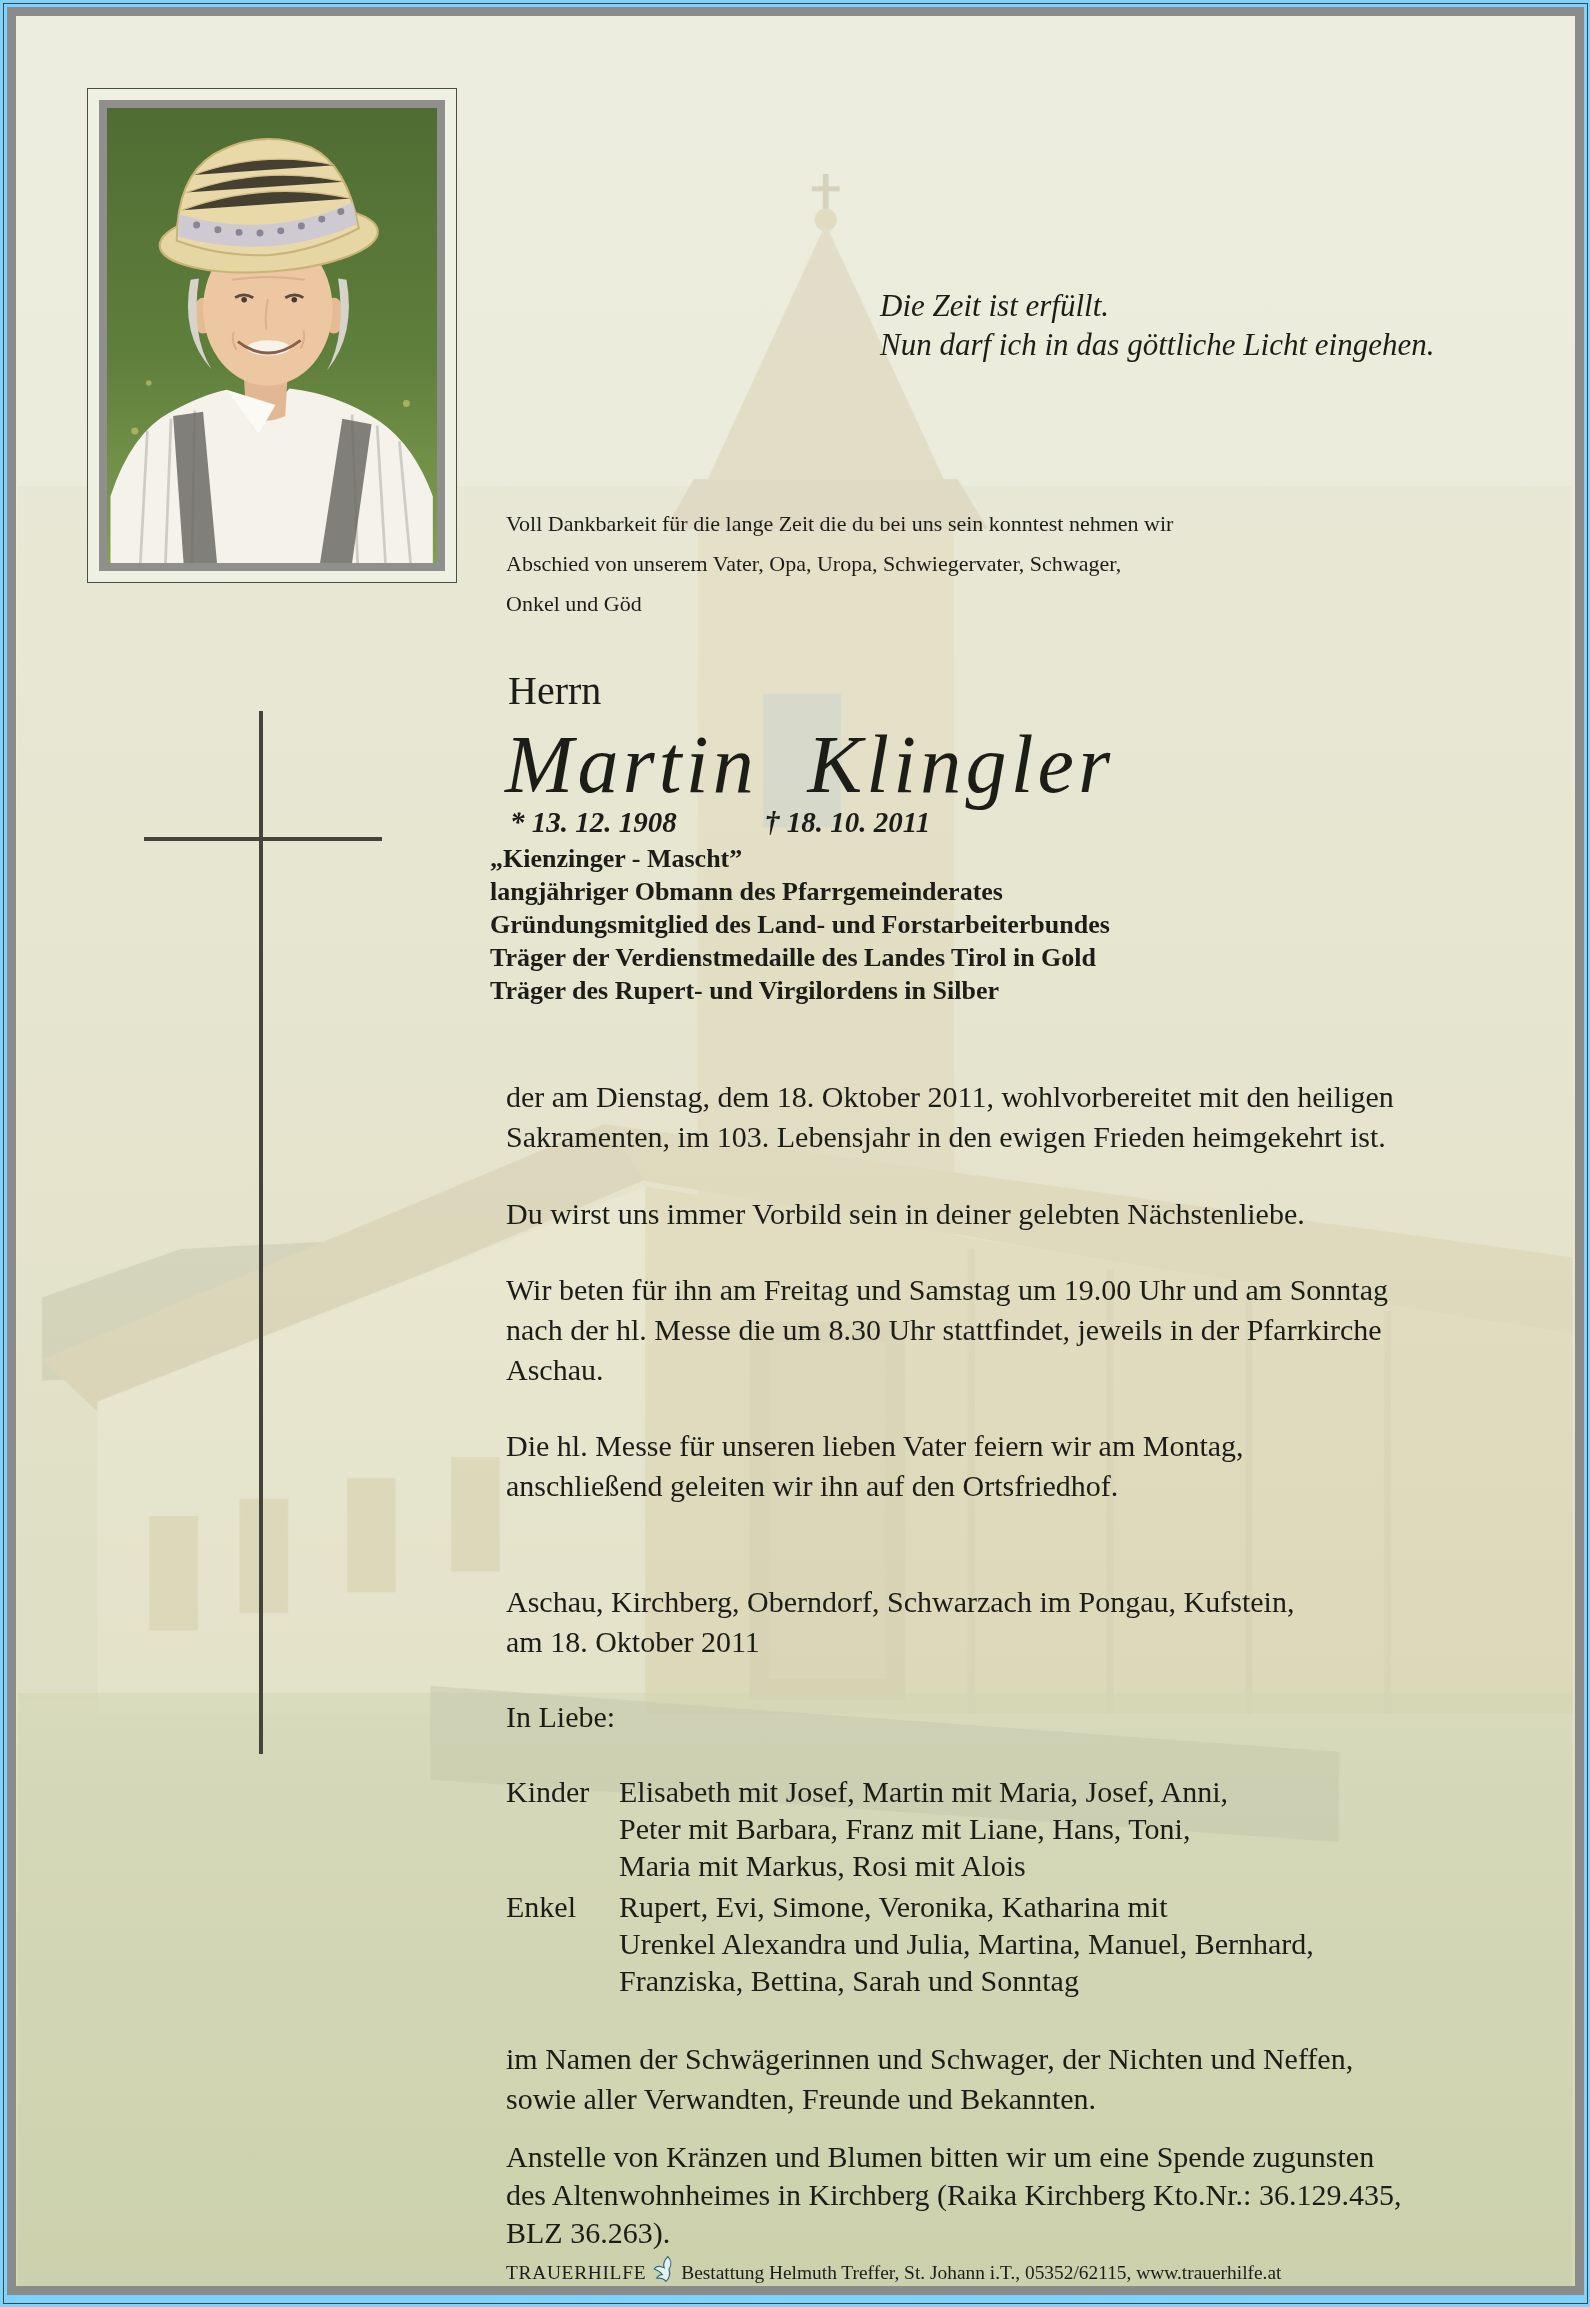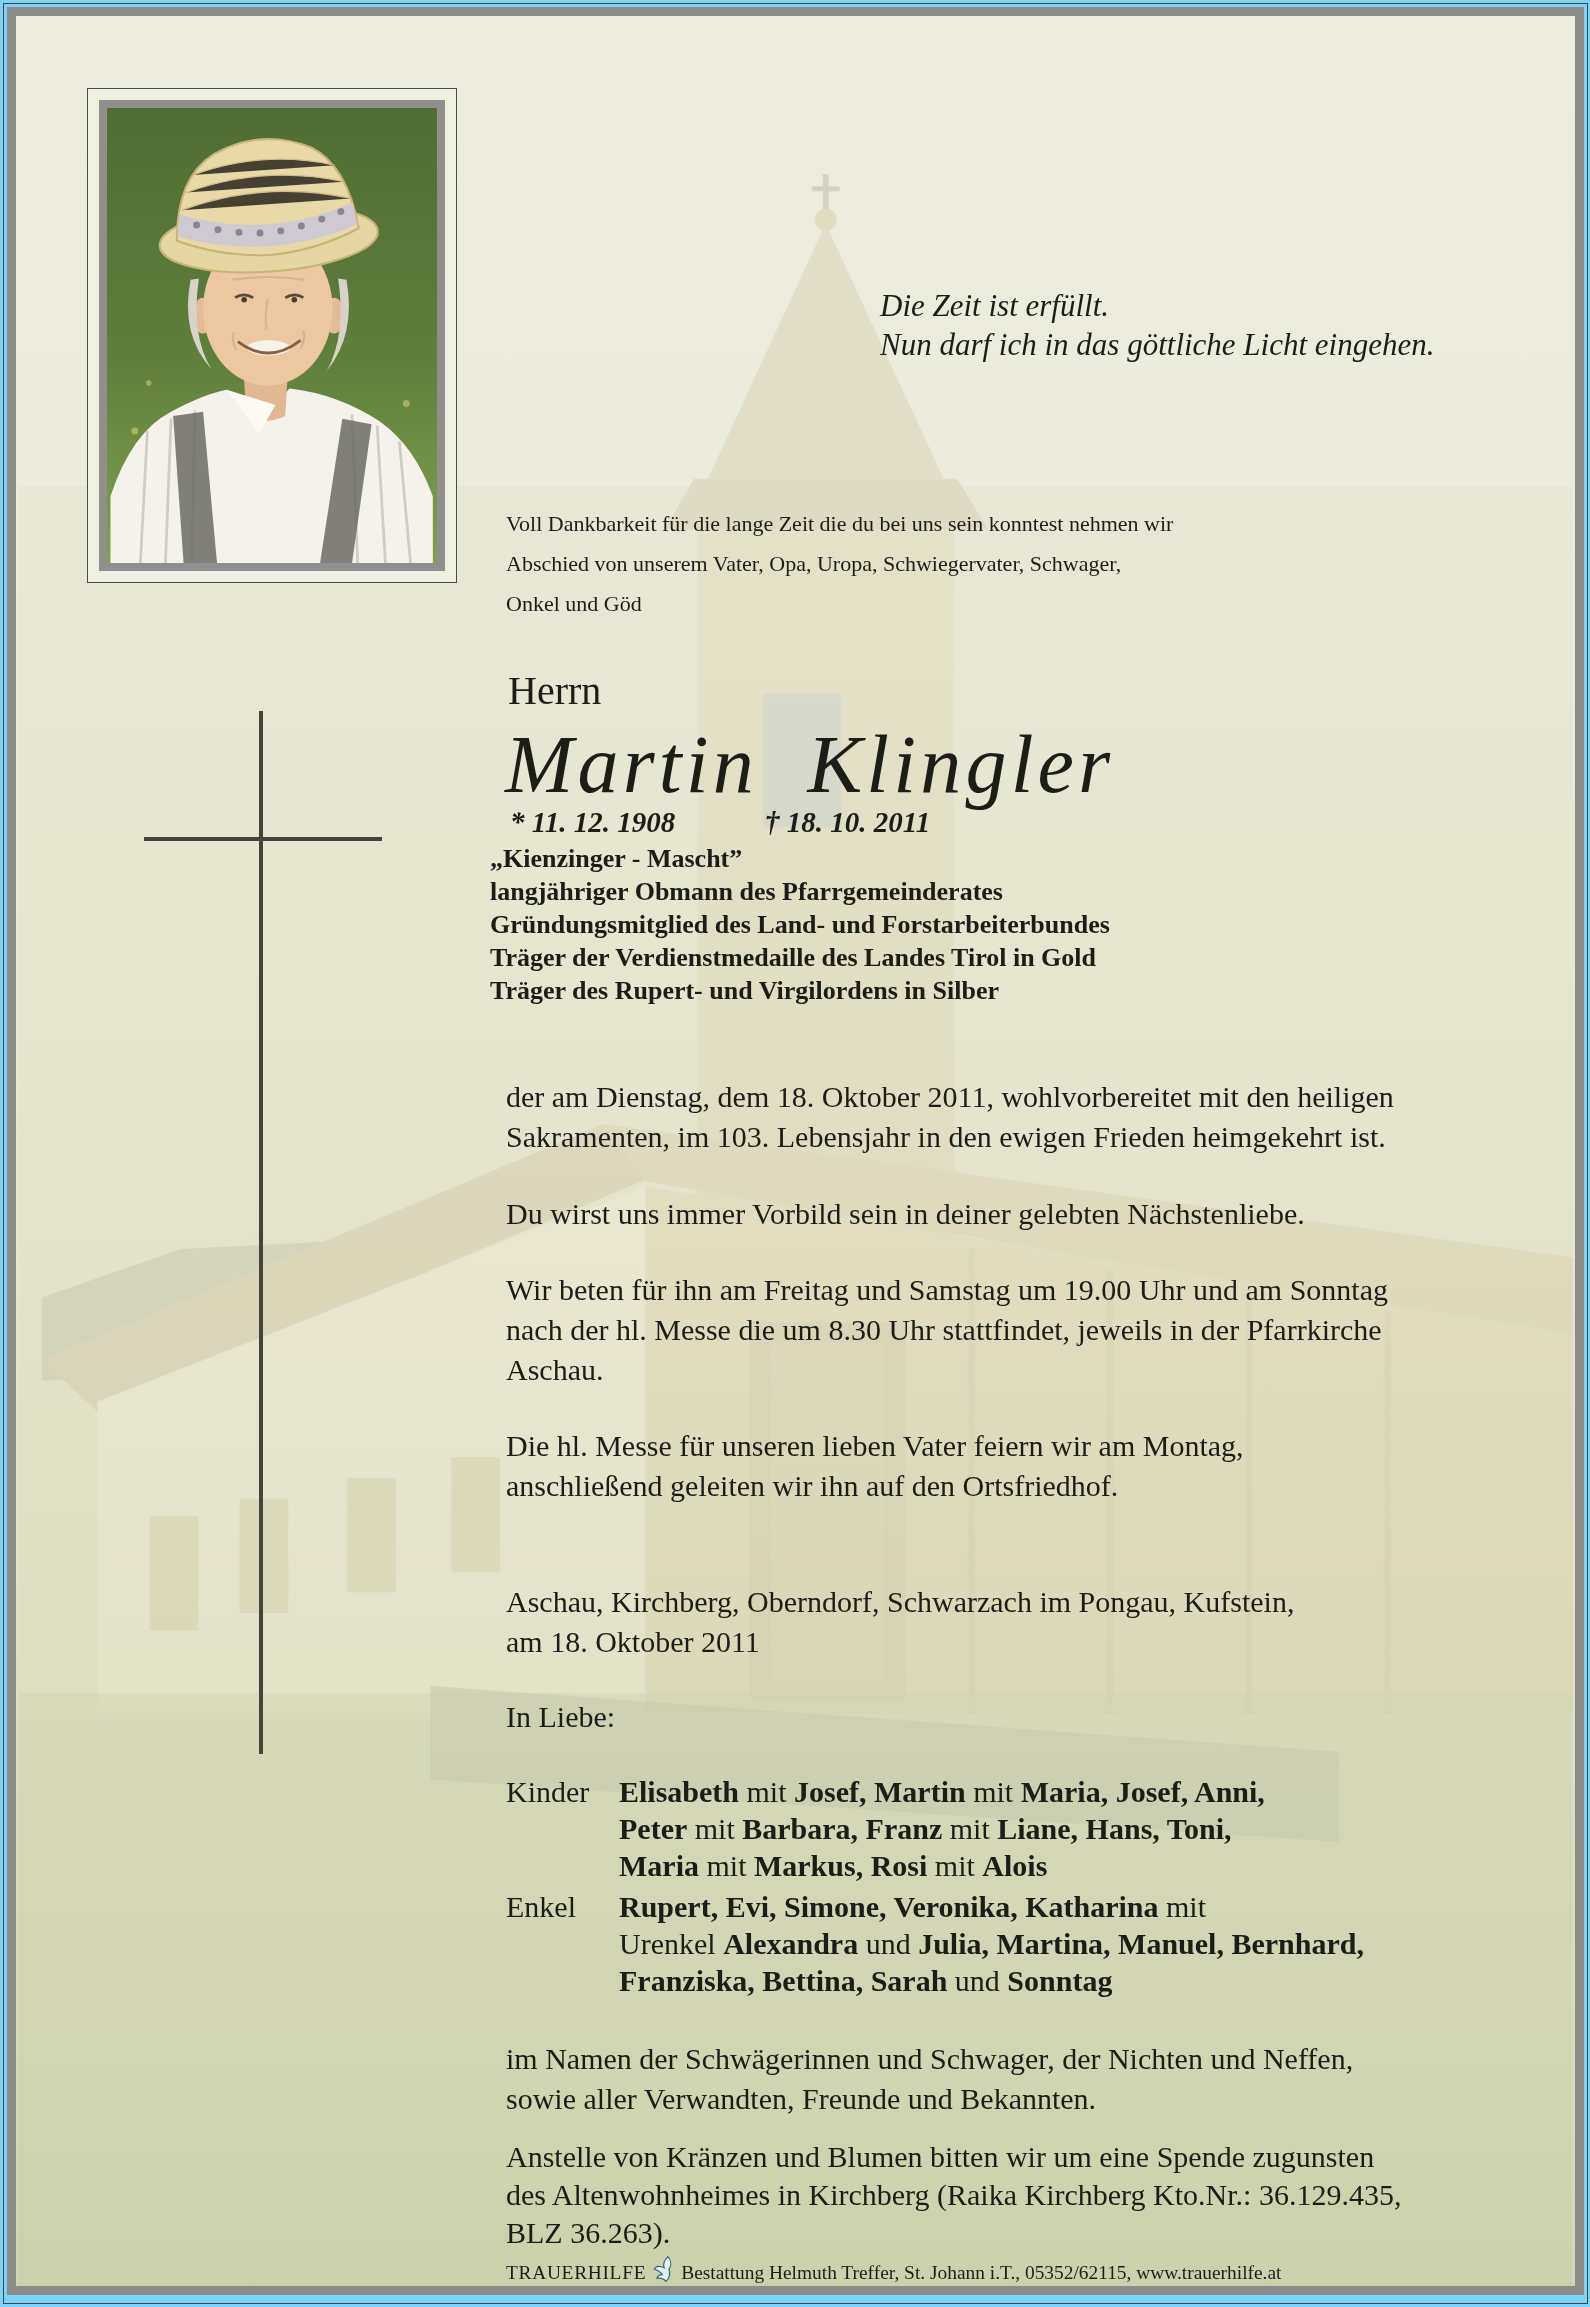--- a/index.html
+++ b/index.html
@@ -34,21 +34,21 @@
   .p-vorbild{left:506px;top:1194px;}
   .p-beten{left:506px;top:1270px;}
   .p-messe{left:506px;top:1426px;}
   .p-orte{left:506px;top:1582px;}
   .p-inliebe{left:506px;top:1697px;}
   .fam-label{font-size:30px;line-height:37px;}
   .k-label{left:506px;top:1773px;}
   .e-label{left:506px;top:1888px;}
   .k-lines{left:619px;top:1773px;font-size:30px;line-height:37px;}
   .e-lines{left:619px;top:1888px;font-size:30px;line-height:37px;}
-  .b{font-weight:bold;margin-top:31px;}
+  .b{font-weight:normal;margin-top:31px;}
   .p-namen{left:506px;top:2039px;}
   .p-spende{left:506px;top:2138px;font-size:30px;line-height:38px;}
   .footer{left:506px;top:2251px;font-size:19.4px;line-height:23.6px;display:flex;align-items:flex-end;gap:7px;}
   .brand{letter-spacing:0.7px;}
   .dove{position:relative;top:4.2px;}
 </style>
 </head>
 <body>
 
 <div id="page">
@@ -173,21 +173,21 @@
   <div class="layer intro">
     <div>Voll Dankbarkeit für die lange Zeit die du bei uns sein konntest nehmen wir</div>
     <div>Abschied von unserem Vater, Opa, Uropa, Schwiegervater, Schwager,</div>
     <div>Onkel und Göd</div>
   </div>
 
   <div class="layer salutation">Herrn</div>
   <div class="layer deceased-name">Martin  Klingler</div>
 
   <div class="layer dates">
-    <span class="birth">* 11. 12. 1908</span><span>† 18. 10. 2011</span>
+    <span class="birth">* 13. 12. 1908</span><span>† 18. 10. 2011</span>
   </div>
 
   <div class="layer honors">
     <div>„Kienzinger - Mascht”</div>
     <div>langjähriger Obmann des Pfarrgemeinderates</div>
     <div>Gründungsmitglied des Land- und Forstarbeiterbundes</div>
     <div>Träger der Verdienstmedaille  des Landes Tirol in Gold</div>
     <div>Träger des Rupert- und Virgilordens in Silber</div>
   </div>
 

